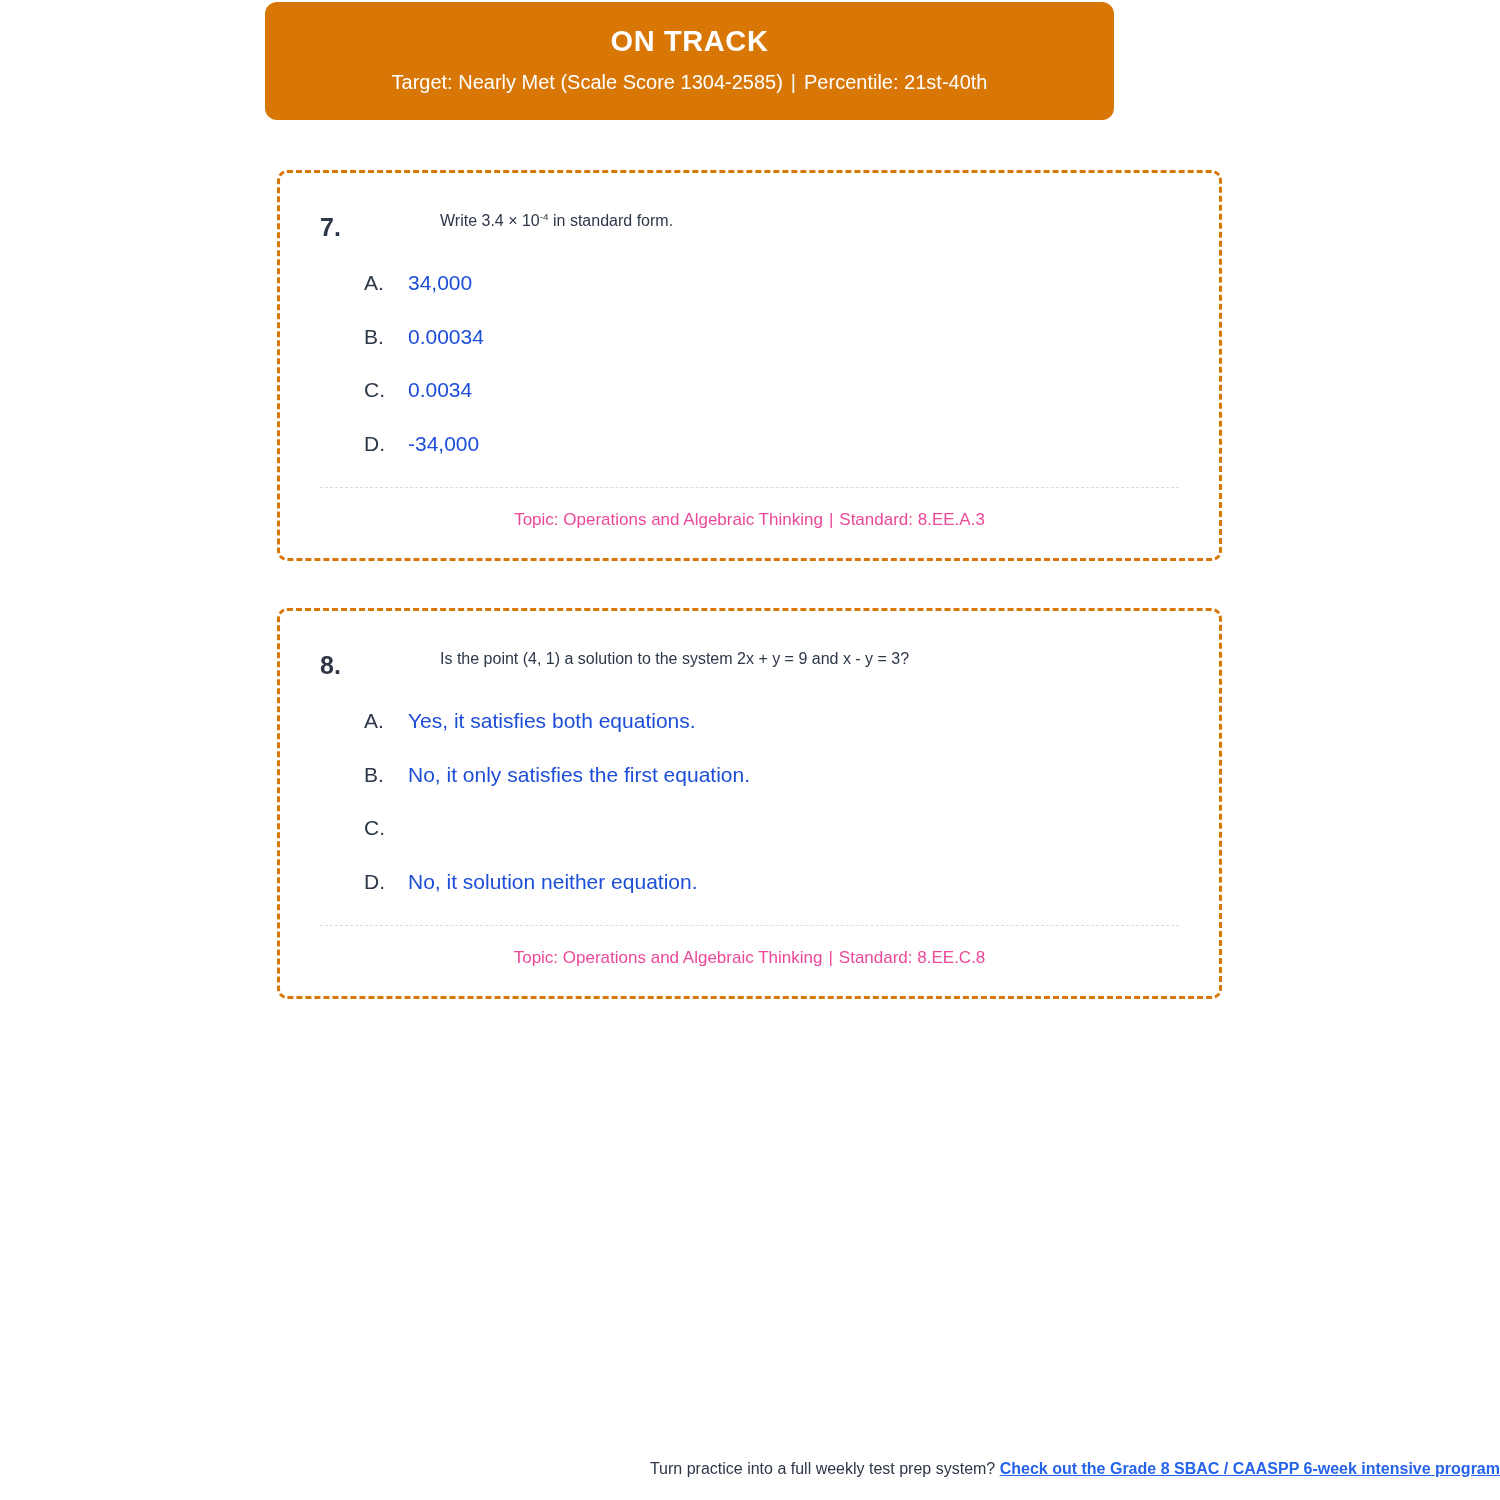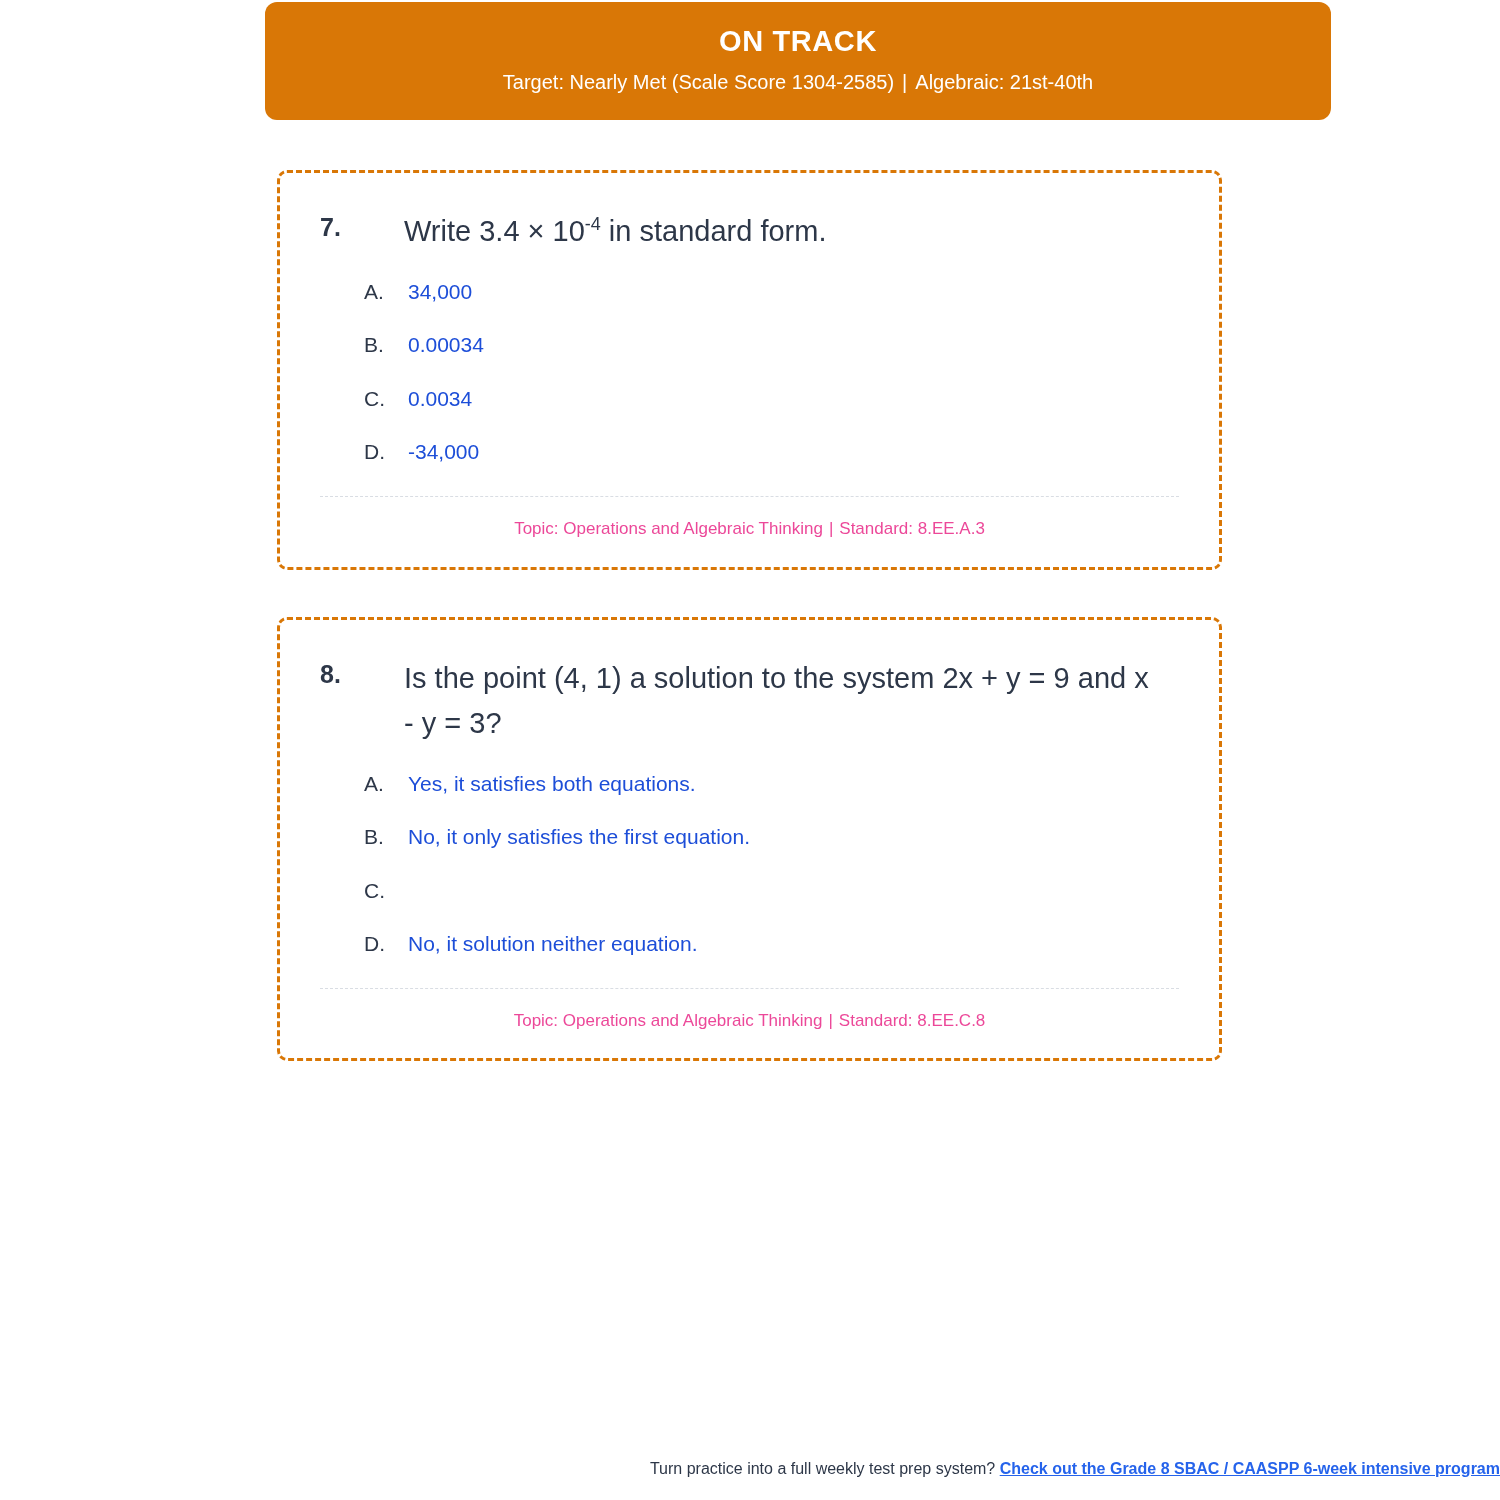--- a/index.html
+++ b/index.html
@@ -20,21 +20,21 @@
     height: 1500px;
     position: relative;
     box-sizing: border-box;
   }
 
   
   .status-banner {
     position: absolute;
     left: 265px;
     top: 2px;
-    width: 1066px;
+    width: 849px;
     box-sizing: border-box;
     background: #d97706;
     border-radius: 12px;
     padding: 22px 30px 24px 30px;
     text-align: center;
     color: #ffffff;
   }
   .status-title {
     font-size: 29px;
     font-weight: bold;
@@ -76,24 +76,25 @@
   .question-number {
     flex: 0 0 auto;
     width: 84px;
     font-size: 25px;
     font-weight: bold;
     color: #2d3748;
     line-height: 1.45;
   }
   .question-text {
     flex: 1 1 auto;
-    font-size: 29px;
+    font-size: 16px;
     color: #2d3748;
     line-height: 1.55;
     padding-right: 20px;
+    margin-left: 36px;
   }
   .question-text sup {
     font-size: 0.62em;
     vertical-align: super;
     line-height: 0;
   }
 
   .choices {
     margin: 22px 0 0 0;
     padding: 0;
@@ -159,21 +160,21 @@
   }
 </style>
 </head>
 <body>
 
 <div class="page">
 
   <div class="status-banner">
     <div class="status-title">ON TRACK</div>
     <div class="status-sub">
-      <span>Target: Nearly Met (Scale Score 1304-2585)</span><span class="sep">|</span><span>Algebraic: 21st-40th</span>
+      <span>Target: Nearly Met (Scale Score 1304-2585)</span><span class="sep">|</span><span>Percentile: 21st-40th</span>
     </div>
   </div>
 
   <div class="questions">
 
     <div class="question-card">
       <div class="question-head">
         <div class="question-number">7.</div>
         <div class="question-text"><span>Write 3.4 × 10</span><sup>-4</sup><span> in standard form.</span></div>
       </div>

